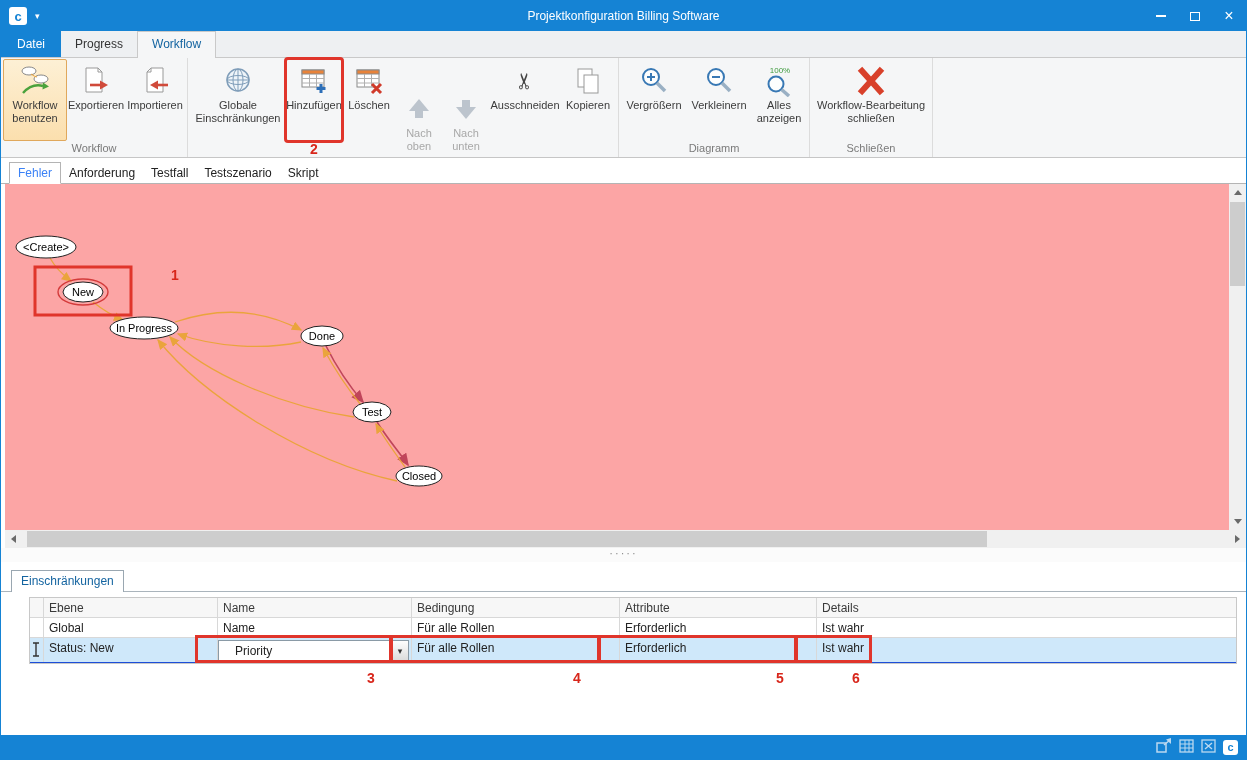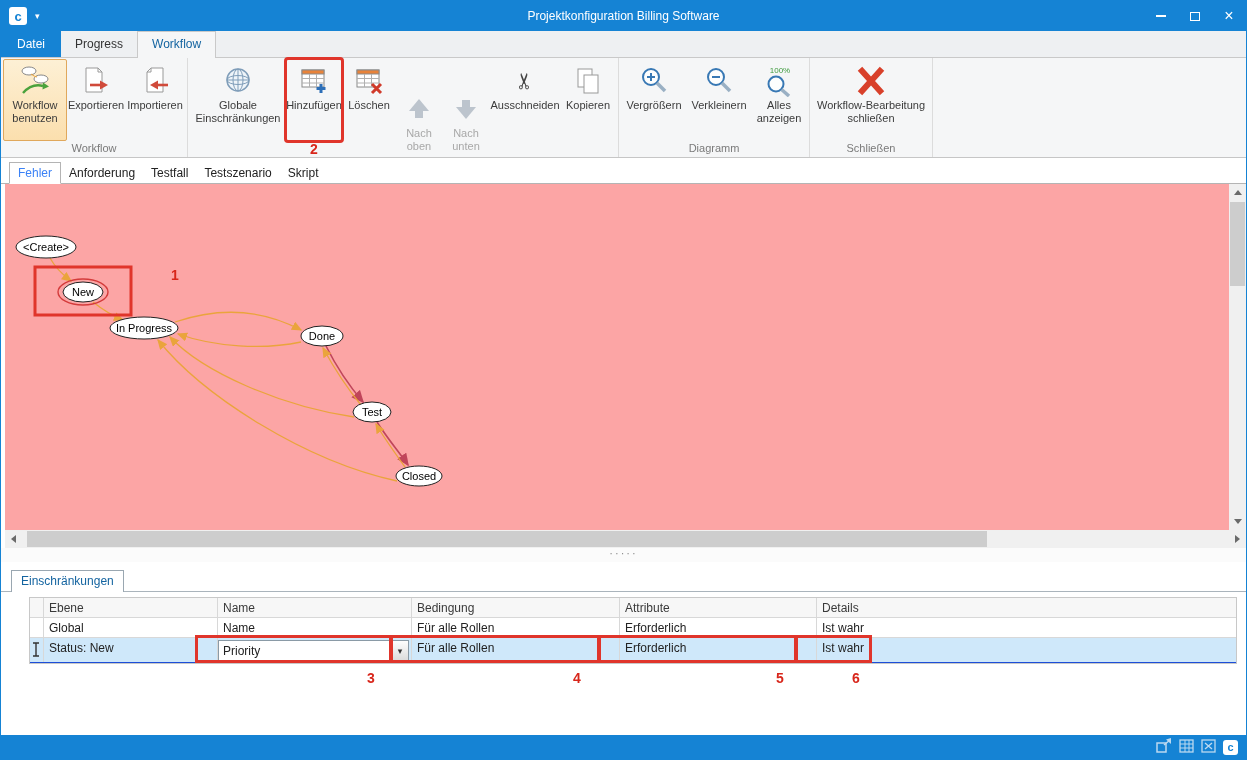--- a/index.html
+++ b/index.html
@@ -72,21 +72,21 @@
   .trow { display:flex; border-bottom:1px solid #d8d8d8; }
   .trow:last-child { border-bottom:1px solid #1d4ed8; }
   .tcell { border-right:1px solid #d8d8d8; padding:3px 0 0 5px; overflow:hidden; white-space:nowrap; }
   .tcell:last-child { border-right:none; }
   .thead { background:#f7f7f7; color:#3a3a3a; height:20px; }
   .thead .tcell { padding-top:3px; }
   .tr1 { height:20px; }
   .tr2 { height:25px; background:#cfe8fa; }
   .c-ico{width:14px; padding-left:2px;} .c-eb{width:174px;} .c-na{width:194px;} .c-be{width:208px;} .c-at{width:197px;} .c-de{flex:1;}
   .combo { display:flex; align-items:center; height:21px; margin:1px 2px 0 0; background:#fff; border:1px solid #8a9aa6; }
-  .combo .combo-text { flex:1; padding-left:4px; }
+  .combo .combo-text { flex:1; padding-left:16px; }
   .combo .combo-btn { width:17px; height:100%; display:flex; align-items:center; justify-content:center; background:linear-gradient(#fdfdfd,#dcdcdc); border-left:1px solid #b0b0b0; font-size:9px; color:#333; }
 
   .annbox { position:absolute; border:3px solid #e0352b; z-index:4; pointer-events:none; }
   .annnum { position:absolute; color:#d8261b; font-size:14px; font-weight:bold; z-index:5; }
 
   
   .statusbar { position:absolute; left:0; right:0; bottom:0; height:24px; background:#1583d4; display:flex; align-items:center; }
   .sb-icons { margin-left:auto; display:flex; align-items:center; gap:7px; padding-right:8px; }
   .appico-s { display:inline-flex; align-items:center; justify-content:center; width:15px; height:15px; background:#fff; border-radius:3px; color:#1583d4; font-weight:bold; font-size:11px; }
 </style>

